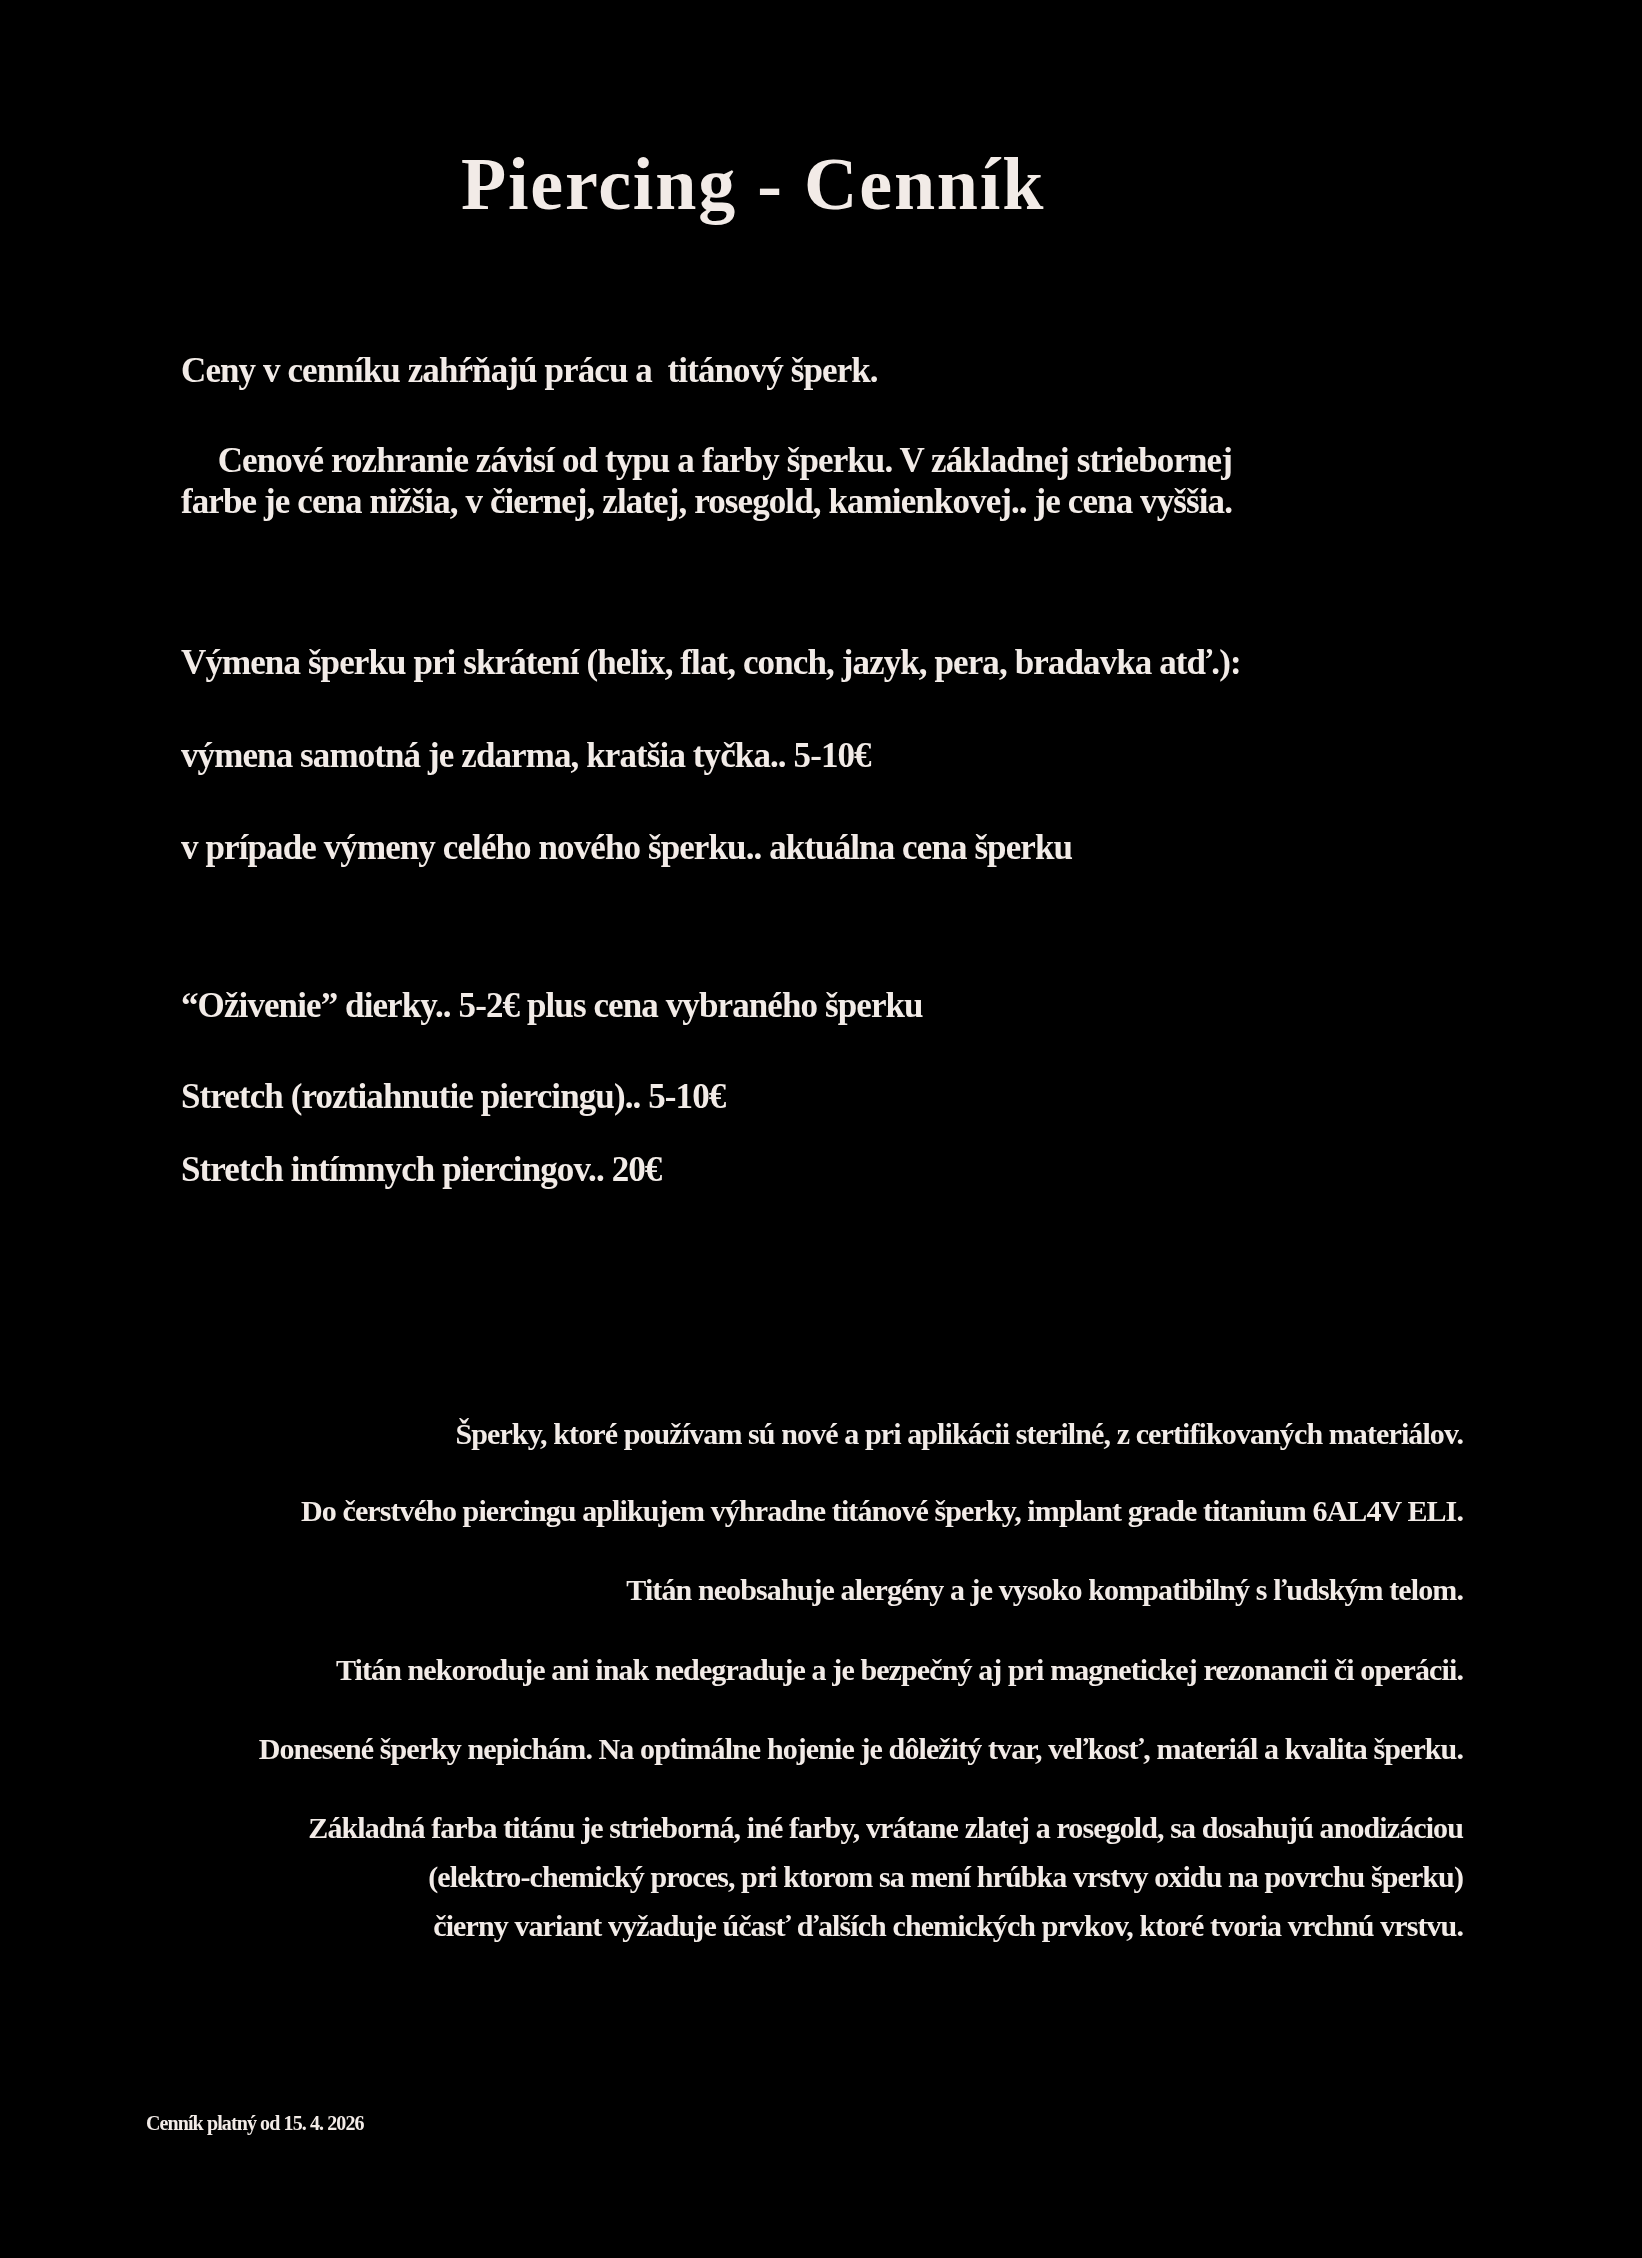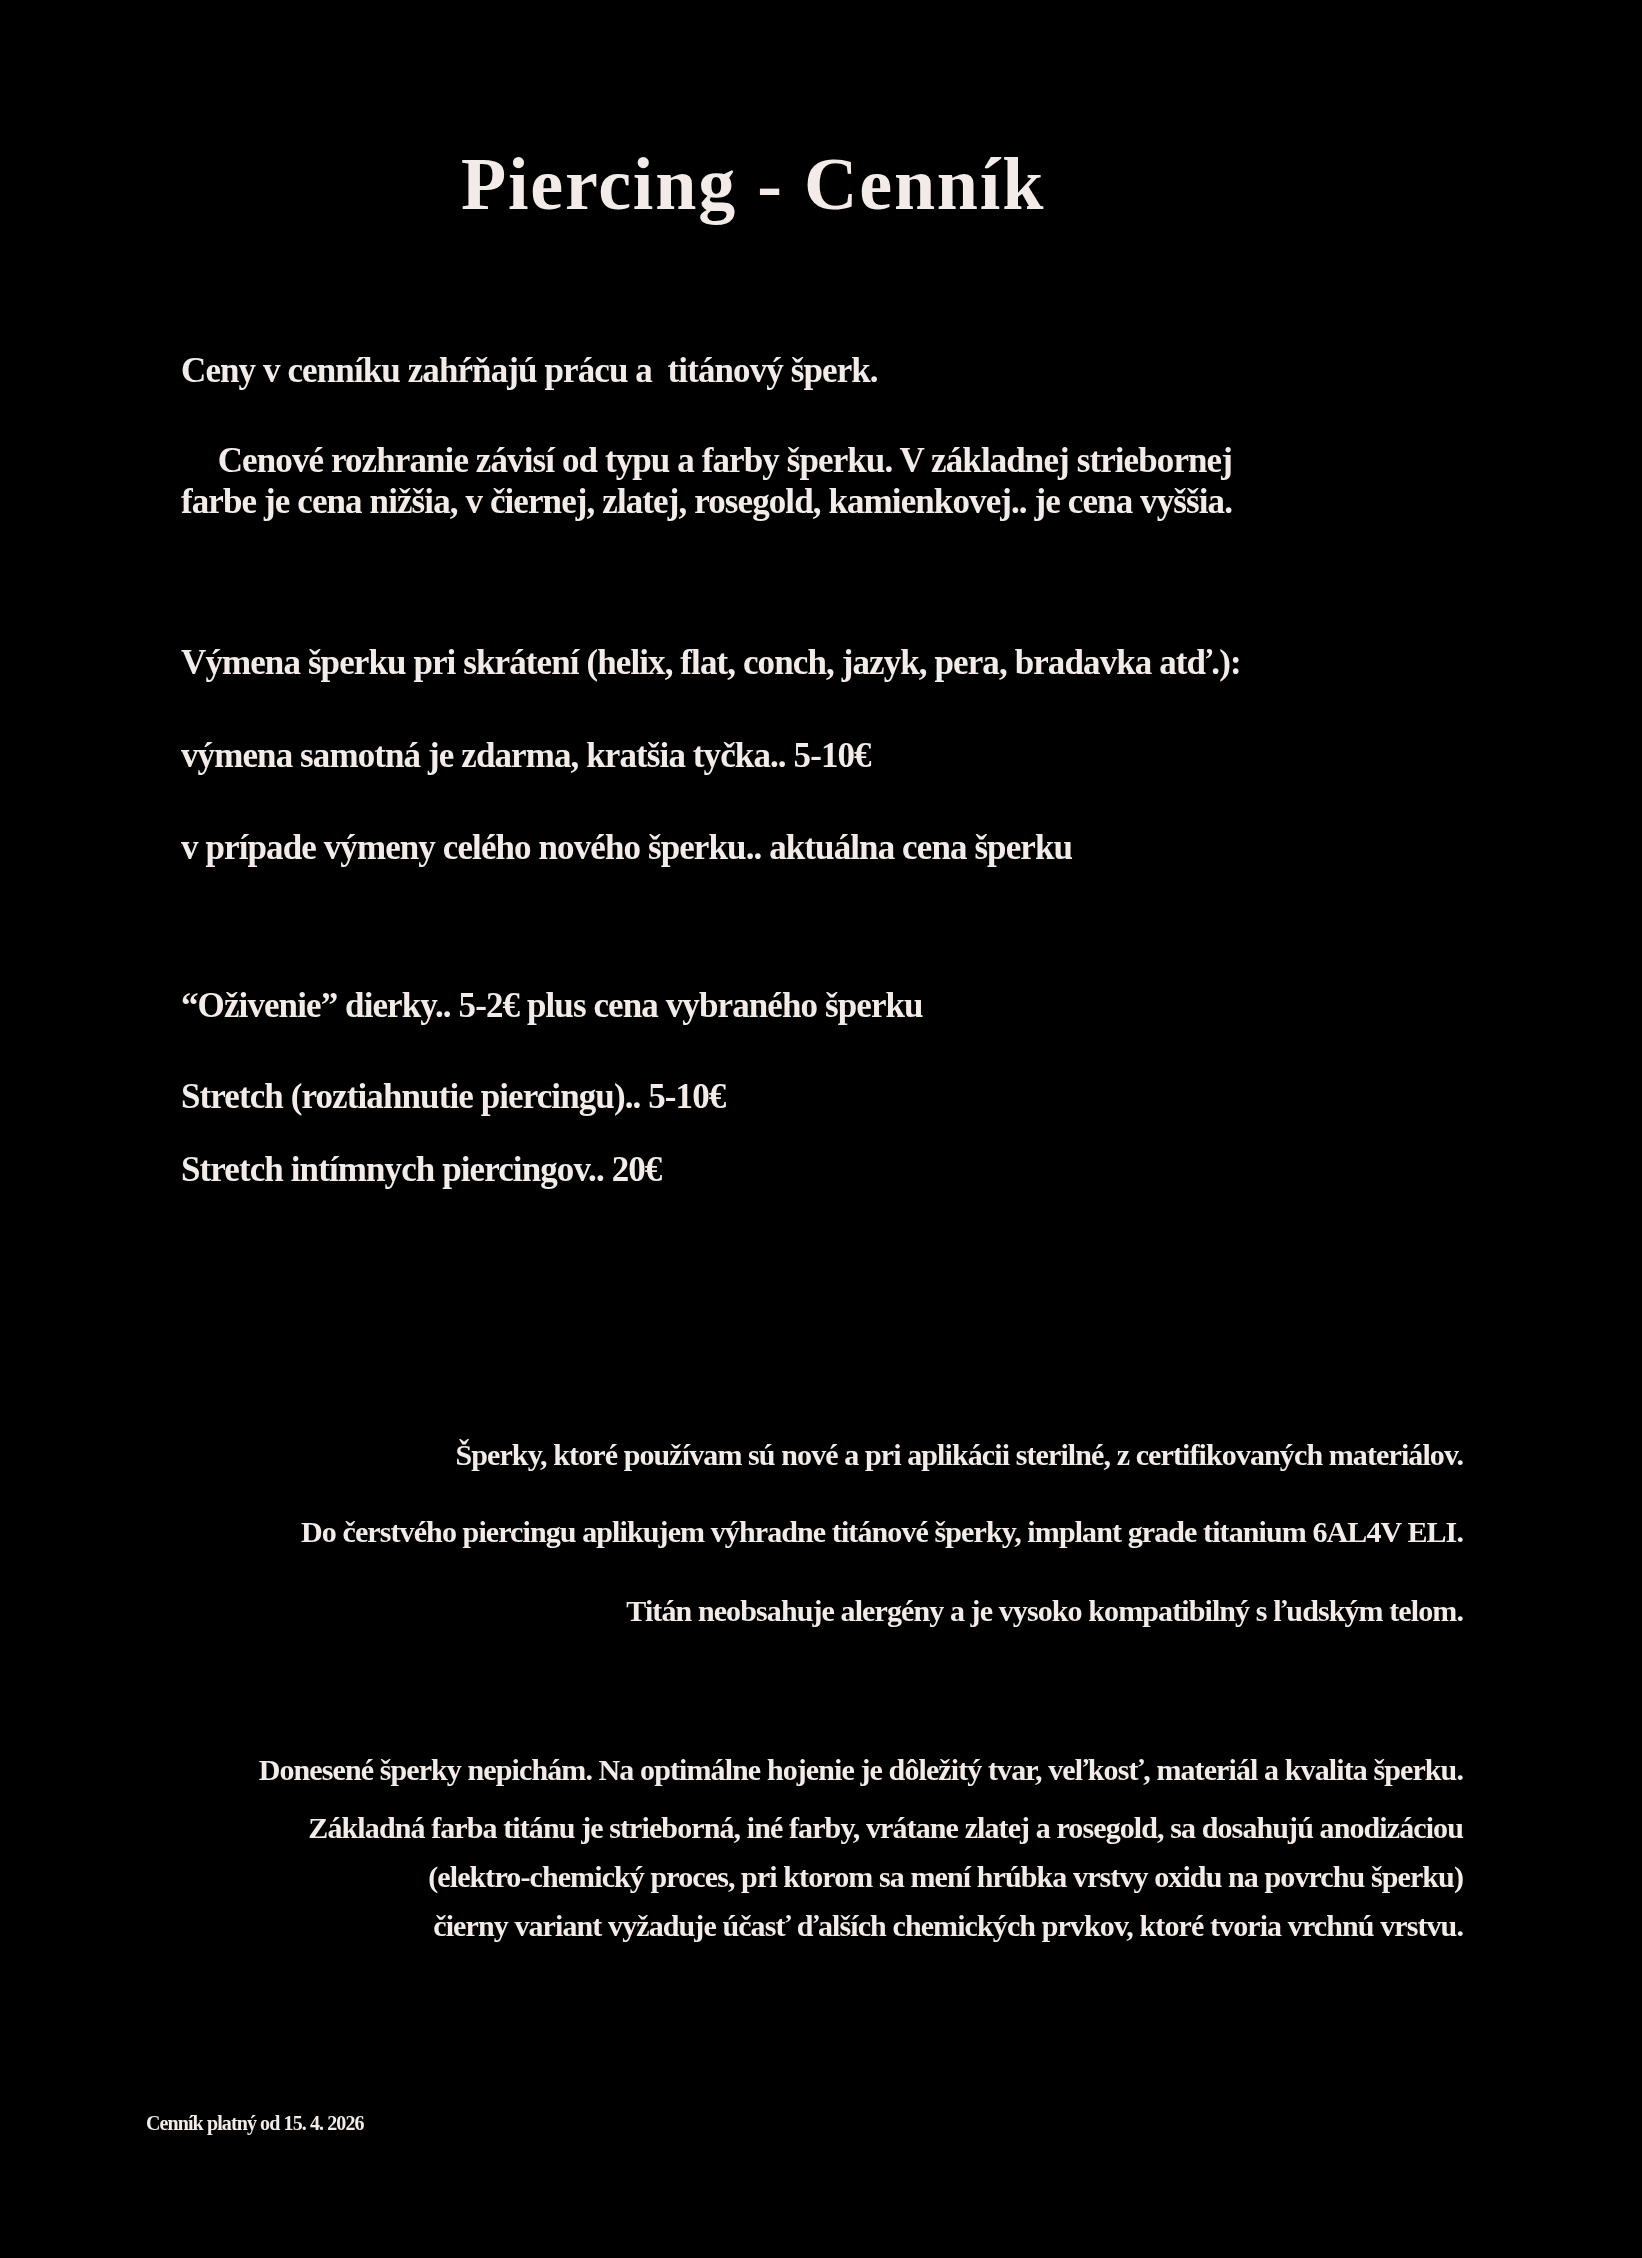--- a/index.html
+++ b/index.html
@@ -44,21 +44,20 @@
     white-space: pre;
     text-align: right;
   }
   .right-line {
     right: 180px;
     font-size: 30px;
     line-height: 1;
     letter-spacing: -0.9px;
     white-space: pre;
     text-align: right;
-    margin-top: 21px;
   }
   .right-para {
     right: 180px;
     font-size: 30px;
     line-height: 49px;
     letter-spacing: -0.9px;
     white-space: pre;
     text-align: right;
   }
   .footer-line {
@@ -93,20 +92,21 @@
   <div class="abs left-line" style="top:1079px">Stretch (roztiahnutie piercingu).. 5-10€</div>
 
   <div class="abs left-line" style="top:1152px">Stretch intímnych piercingov.. 20€</div>
 
   <div class="abs right-line" style="top:1419px">Šperky, ktoré používam sú nové a pri aplikácii sterilné, z certifikovaných materiálov.</div>
 
   <div class="abs right-line" style="top:1496px">Do čerstvého piercingu aplikujem výhradne titánové šperky, implant grade titanium 6AL4V ELI.</div>
 
   <div class="abs right-line" style="top:1575px">Titán neobsahuje alergény a je vysoko kompatibilný s ľudským telom.</div>
 
+  <div class="abs right-line" style="top:1655px">Titán nekoroduje ani inak nedegraduje a je bezpečný aj pri magnetickej rezonancii či operácii.</div>
 
   <div class="abs right-line" style="top:1734px">Donesené šperky nepichám. Na optimálne hojenie je dôležitý tvar, veľkosť, materiál a kvalita šperku.</div>
 
   <div class="abs right-para" style="top:1803px">Základná farba titánu je strieborná, iné farby, vrátane zlatej a rosegold, sa dosahujú anodizáciou
 (elektro-chemický proces, pri ktorom sa mení hrúbka vrstvy oxidu na povrchu šperku)
 čierny variant vyžaduje účasť ďalších chemických prvkov, ktoré tvoria vrchnú vrstvu.</div>
 
   <div class="abs footer-line">Cenník platný od 15. 4. 2026</div>
 
 </div>

